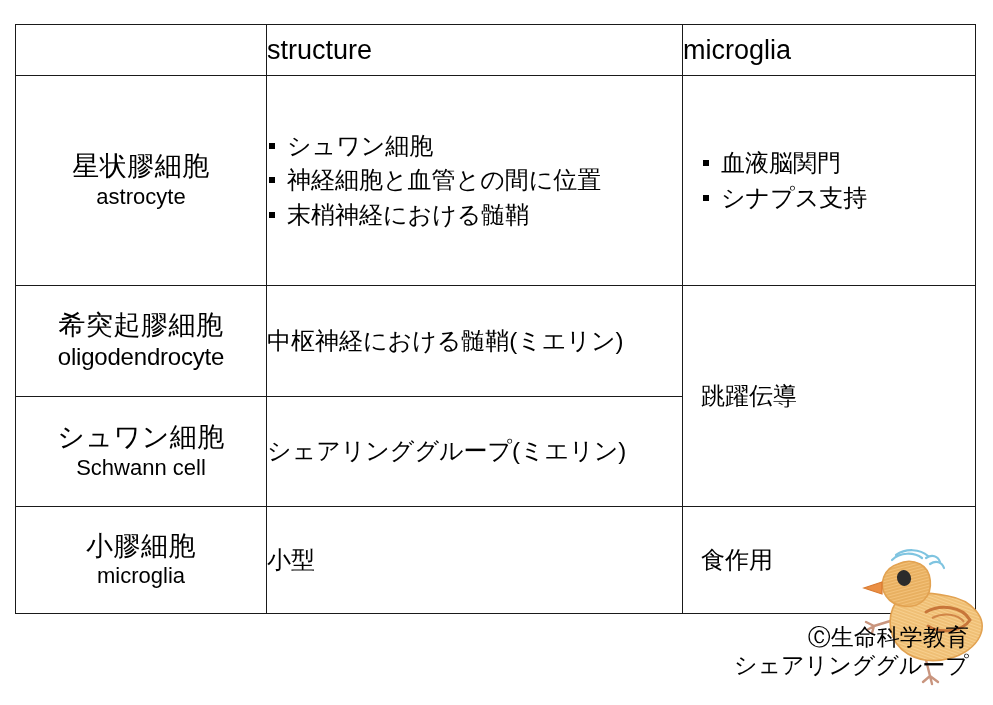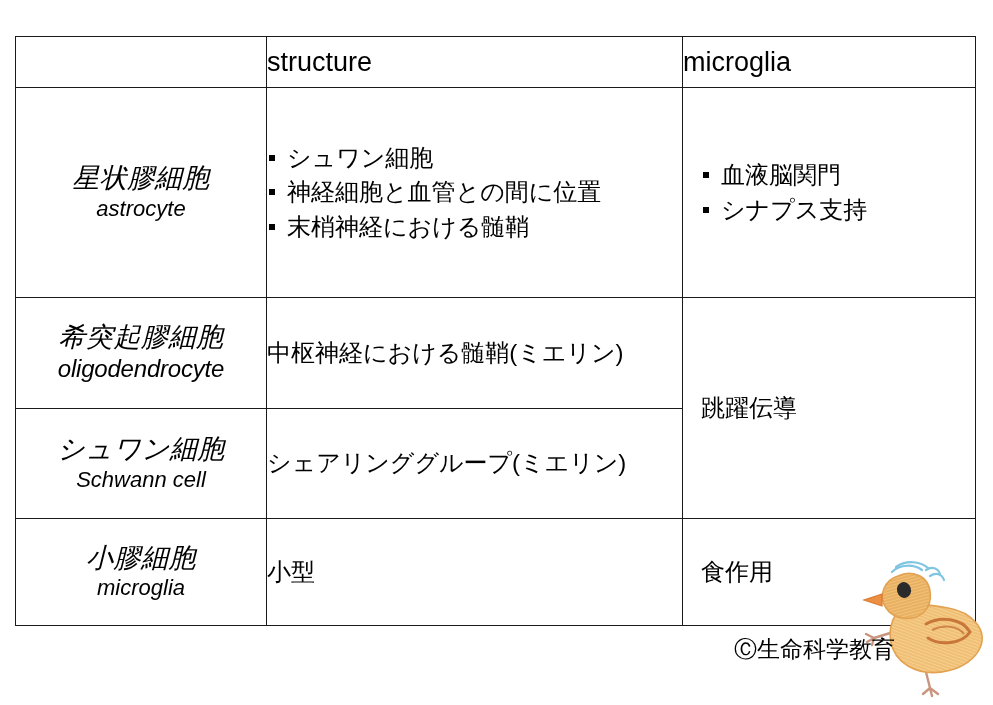--- a/index.html
+++ b/index.html
@@ -11,21 +11,21 @@
     width: 993px;
     height: 705px;
     position: relative;
     overflow: hidden;
     font-family: "Liberation Sans", "DejaVu Sans", sans-serif;
     color: #000000;
   }
 
   .sheet {
     position: absolute;
-    left: 0; top: 12px;
+    left: 0; top: 0;
     width: 993px;
     height: 517px;
   }
 
   
   table.glia {
     position: absolute;
     left: 15px;
     top: 24px;
     width: 960px;
@@ -50,21 +50,20 @@
   tr.r-oligo   td { height: 110px; }
   tr.r-schwann td { height: 109px; }
   tr.r-micro   td { height: 106px; }
 
   
   td.namecell {
     background: #dceaf1;
     text-align: center;
     line-height: 1.18;
     padding: 0 4px;
-    font-style: italic;
   }
   td.namecell.blank { background: #ffffff; }
 
   .jp-name {
     display: block;
     font-size: 27px;
     letter-spacing: 0.5px;
     white-space: nowrap;
   }
   .en-name {
@@ -247,15 +246,16 @@
       <path d="M74 18 C80 14 86 16 88 22"></path>
       <path d="M78 24 C84 20 90 22 92 28"></path>
     </g>
 
     <path d="M74 72 C88 64 110 66 118 80 C110 92 88 94 76 86" fill="none" stroke="#c8763a" stroke-width="3" stroke-linecap="round"></path>
     <path d="M80 78 C92 72 106 74 112 82" fill="none" stroke="#c8763a" stroke-width="2" opacity="0.8"></path>
   </svg>
 
   <div class="credit">
     <span>Ⓒ生命科学教育</span>
+    <span>シェアリンググループ</span>
   </div>
 
 </div>
 
 </body></html>

